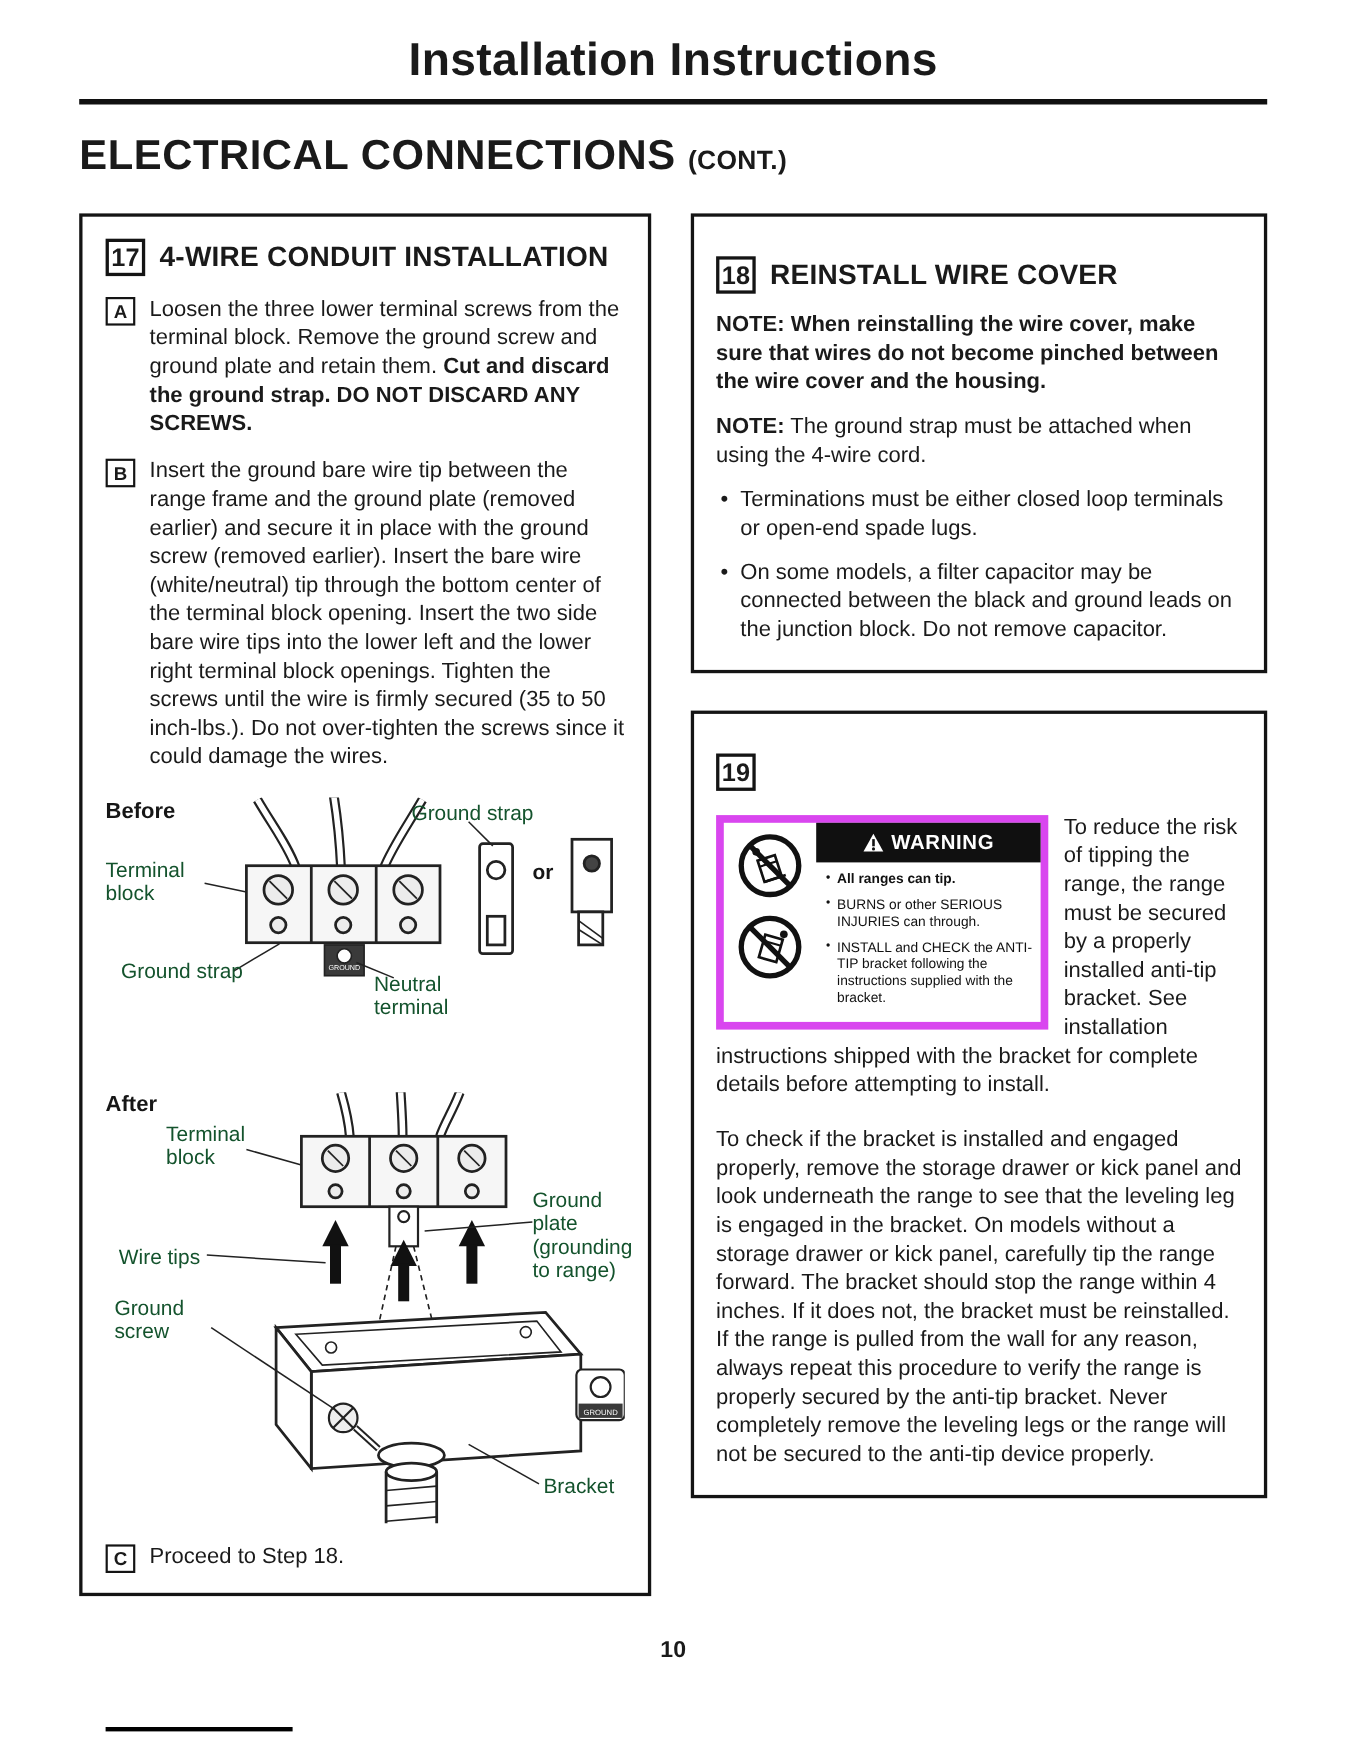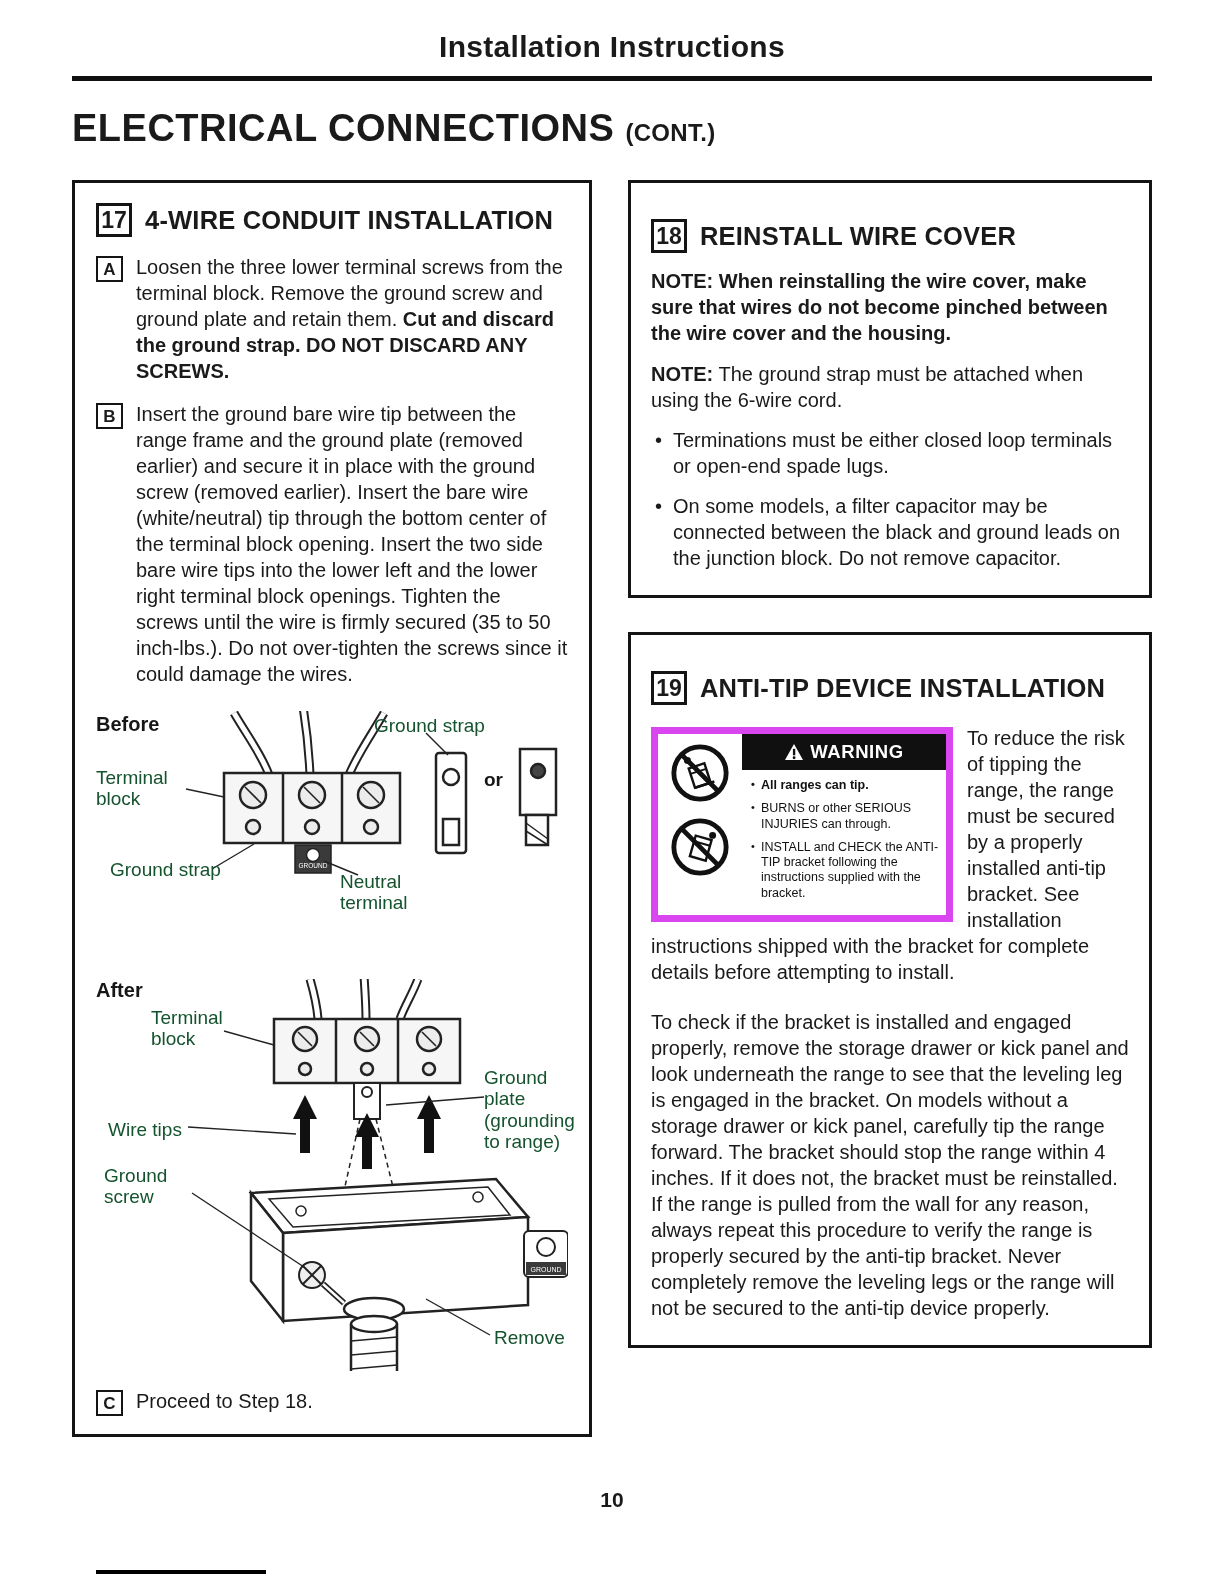--- a/index.html
+++ b/index.html
@@ -1,18 +1,18 @@
 <!DOCTYPE html>
 <html><head>
 <meta charset="utf-8">
 <style>
   html,body{margin:0;padding:0;}
   body{width:1224px;height:1584px;background:#ffffff;font-family:"Liberation Sans",sans-serif;color:#1a1a1a;position:relative;overflow:hidden;}
   .sheet{position:absolute;inset:0;padding:30px 72px 0;box-sizing:border-box;}
-  .doc-header{font-size:30px;font-weight:700;text-align:center;letter-spacing:.3px;margin:0;}
+  .doc-header{font-size:42px;font-weight:700;text-align:center;letter-spacing:.3px;margin:0;}
   .header-rule{height:0;border-bottom:5px solid #101010;margin-top:12px;}
   .page-title{margin:26px 0 0;font-size:38px;font-weight:700;letter-spacing:.5px;}
   .page-title .cont{font-size:24px;letter-spacing:.3px;}
   .columns{display:flex;gap:36px;margin-top:30px;align-items:stretch;}
   .box{border:3px solid #141414;background:#fff;box-sizing:border-box;}
   .left-box{width:520px;padding:20px 21px 18px;flex:0 0 auto;}
   .right-col{flex:1;display:flex;flex-direction:column;gap:34px;}
   .right-box{padding:36px 20px 24px;}
   .sec-head{display:flex;align-items:center;gap:13px;}
   .step-num{width:36px;height:34px;border:3px solid #141414;display:flex;align-items:center;justify-content:center;font-size:23px;font-weight:700;flex:0 0 auto;box-sizing:border-box;}
@@ -213,48 +213,47 @@
               <line x1="394" y1="356" x2="330" y2="320"></line>
             </g>
           </g>
           <text x="450" y="293" font-size="7" fill="#ffffff" text-anchor="middle">GROUND</text>
         </svg>
         <span class="diag-label diag-caption" style="left:0;top:0">After</span>
         <span class="diag-label" style="left:55px;top:28px;width:85px">Terminal block</span>
         <span class="diag-label" style="left:388px;top:88px;width:88px">Ground plate (grounding to range)</span>
         <span class="diag-label" style="left:12px;top:140px">Wire tips</span>
         <span class="diag-label" style="left:8px;top:186px;width:72px">Ground screw</span>
-        <span class="diag-label" style="left:398px;top:348px">Remove</span>
+        <span class="diag-label" style="left:398px;top:348px">Bracket</span>
       </div>
 
       <div class="step">
         <div class="step-letter">C</div>
         <p class="step-text" style="margin:0">Proceed to Step 18.</p>
       </div>
     </section>
 
     <div class="right-col">
 
       <section class="box right-box">
         <div class="sec-head">
           <div class="step-num">18</div>
           <h3 class="sec-title">REINSTALL WIRE COVER</h3>
         </div>
         <p class="note note-bold">NOTE: When reinstalling the wire cover, make sure that wires do not become pinched between the wire cover and the housing.</p>
-        <p class="note"><span class="nb">NOTE:</span><span> The ground strap must be attached when using the 6-wire cord.</span></p>
+        <p class="note"><span class="nb">NOTE:</span><span> The ground strap must be attached when using the 4-wire cord.</span></p>
         <ul class="bullets">
           <li>Terminations must be either closed loop terminals or open-end spade lugs.</li>
           <li>On some models, a filter capacitor may be connected between the black and ground leads on the junction block. Do not remove capacitor.</li>
         </ul>
       </section>
 
       <section class="box right-box">
         <div class="sec-head">
           <div class="step-num">19</div>
-          <h3 class="sec-title">ANTI-TIP DEVICE INSTALLATION</h3>
         </div>
 
         <div class="s19-flow">
           <div class="warning-label">
             <div class="warn-icons">
               <svg width="62" height="62" viewBox="0 0 64 64">
                 <circle cx="32" cy="32" r="27" fill="none" stroke="#111" stroke-width="5"></circle>
                 <line x1="13" y1="13" x2="51" y2="51" stroke="#111" stroke-width="5"></line>
                 <g transform="rotate(-18 32 34)">
                   <rect x="23" y="24" width="17" height="21" fill="none" stroke="#111" stroke-width="2.5"></rect>

